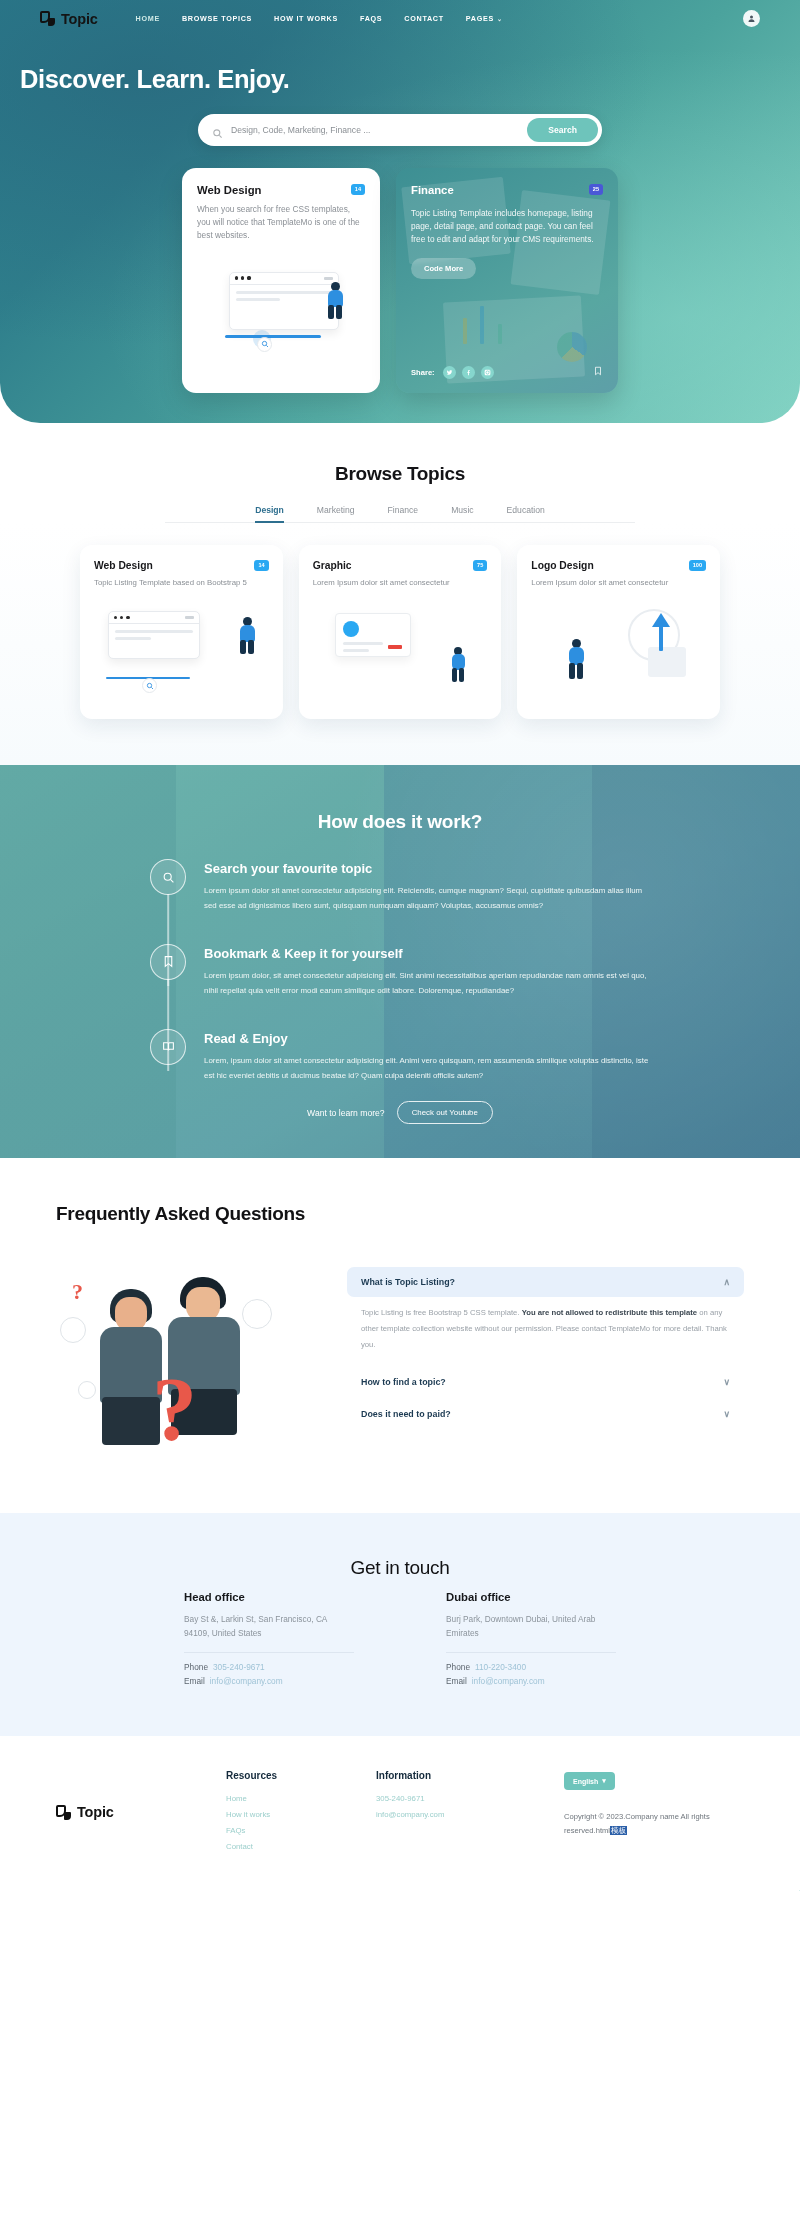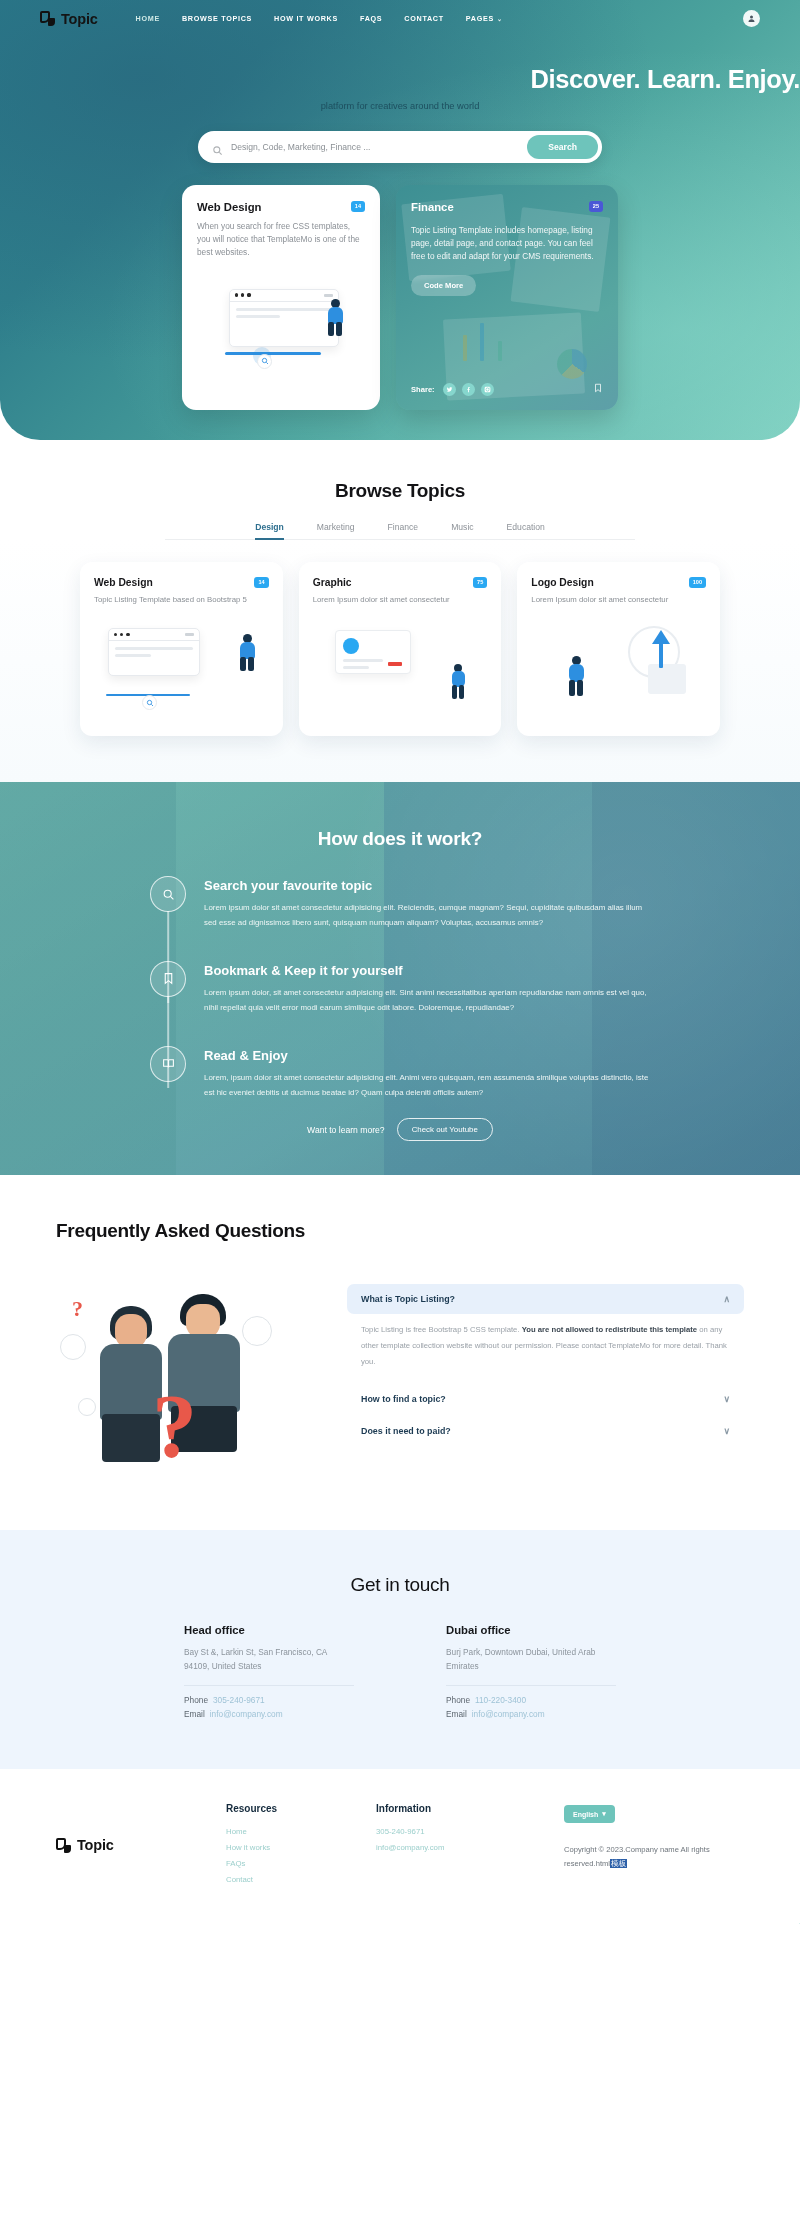--- a/index.html
+++ b/index.html
@@ -55,23 +55,24 @@
   .chev { display:inline-block; margin-left:3px; font-size:6px; opacity:.9;}
   .nav-right { margin-left:auto; }
   .avatar {
     width:17px;height:17px;border-radius:50%;
     background:rgba(255,255,255,.92);
     display:flex;align-items:center;justify-content:center;
   }
   .avatar svg{ width:9px;height:9px; }
 
   .hero-title {
-    text-align:right; color:#fff;
+    text-align:left; color:#fff;
     font-size:25.5px; font-weight:700; letter-spacing:-.4px;
     margin-top:30px;
+    padding-left:20px;
   }
   .hero-sub {
     text-align:center; color:#1d4f5f;
     font-size:9.3px; margin-top:7px; font-weight:400;
   }
 
   .search-bar {
     margin:20px auto 0 auto; width:404px; height:32px;
     background:#fff; border-radius:20px;
     display:flex; align-items:center; padding:0 4px 0 14px;
@@ -323,21 +324,21 @@
     padding:10px 14px; border-radius:7px; cursor:pointer;
   }
   .faq-q.open{ background:#e7f0fb; }
   .faq-q .chv{ margin-left:auto; font-size:9px; color:#8b9aa6; }
   .faq-a{ font-size:7.7px; line-height:2.1; color:#9aa1a8; padding:8px 14px 12px 14px; }
   .faq-a b{ color:#3d4852; font-weight:700; }
 
   
   .contact{ background:#eef5fd; padding:44px 0 46px 0; }
   .contact-h{ text-align:center; font-size:19px; font-weight:400; color:#121214; letter-spacing:-.3px;}
-  .offices{ display:flex; gap:92px; justify-content:center; margin-top:28px; }
+  .offices{ display:flex; gap:92px; justify-content:center; margin-top:12px; }
   .office{ width:170px; }
   .office-h{ font-size:11.3px; font-weight:700; color:#16181b; margin-bottom:9px;}
   .office-addr{ font-size:8.3px; line-height:1.75; color:#8c949c; }
   .office hr{ border:none; border-top:1px solid #dde6f0; margin:11px 0 9px 0;}
   .office-line{ font-size:8.3px; color:#5d666f; margin-bottom:4px; }
   .office-line span{ color:#9fc3d6; margin-left:5px; }
 
   
   .footer{ background:#fff; padding:34px 56px 36px 56px; display:flex; position:relative; overflow:hidden;}
   .f-brand{ width:170px; display:flex; align-items:center; gap:6px; }
@@ -383,21 +384,20 @@
       <div class="avatar">
         <svg viewBox="0 0 24 24" fill="#4a5560">
               <circle cx="12" cy="8" r="4"></circle>
               <path d="M4 21c0-4.4 3.6-7 8-7s8 2.6 8 7z"></path>
             </svg>
       </div>
     </div>
   </div>
 
   <h1 class="hero-title">Discover. Learn. Enjoy.</h1>
-  <p class="hero-sub">platform for creatives around the world</p>
 
   <div class="search-bar">
     <span class="search-icon">
       <svg viewBox="0 0 24 24" fill="none" stroke="#6b7177" stroke-width="2.4">
             <circle cx="10.5" cy="10.5" r="6.5"></circle>
             <path d="M16 16l5 5"></path>
           </svg>
     </span>
     <input class="search-input" placeholder="Design, Code, Marketing, Finance ..." style="">
     <button class="search-btn">Search</button>

